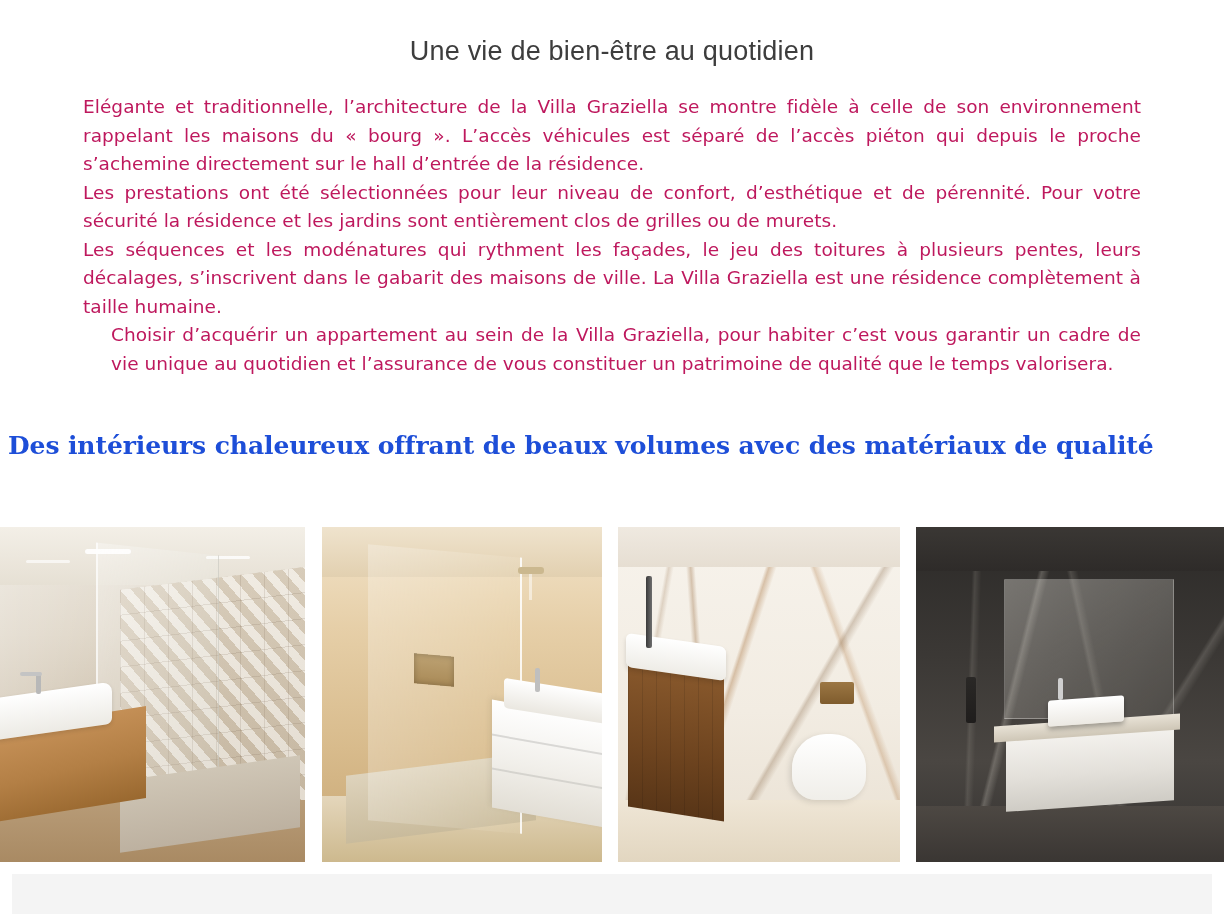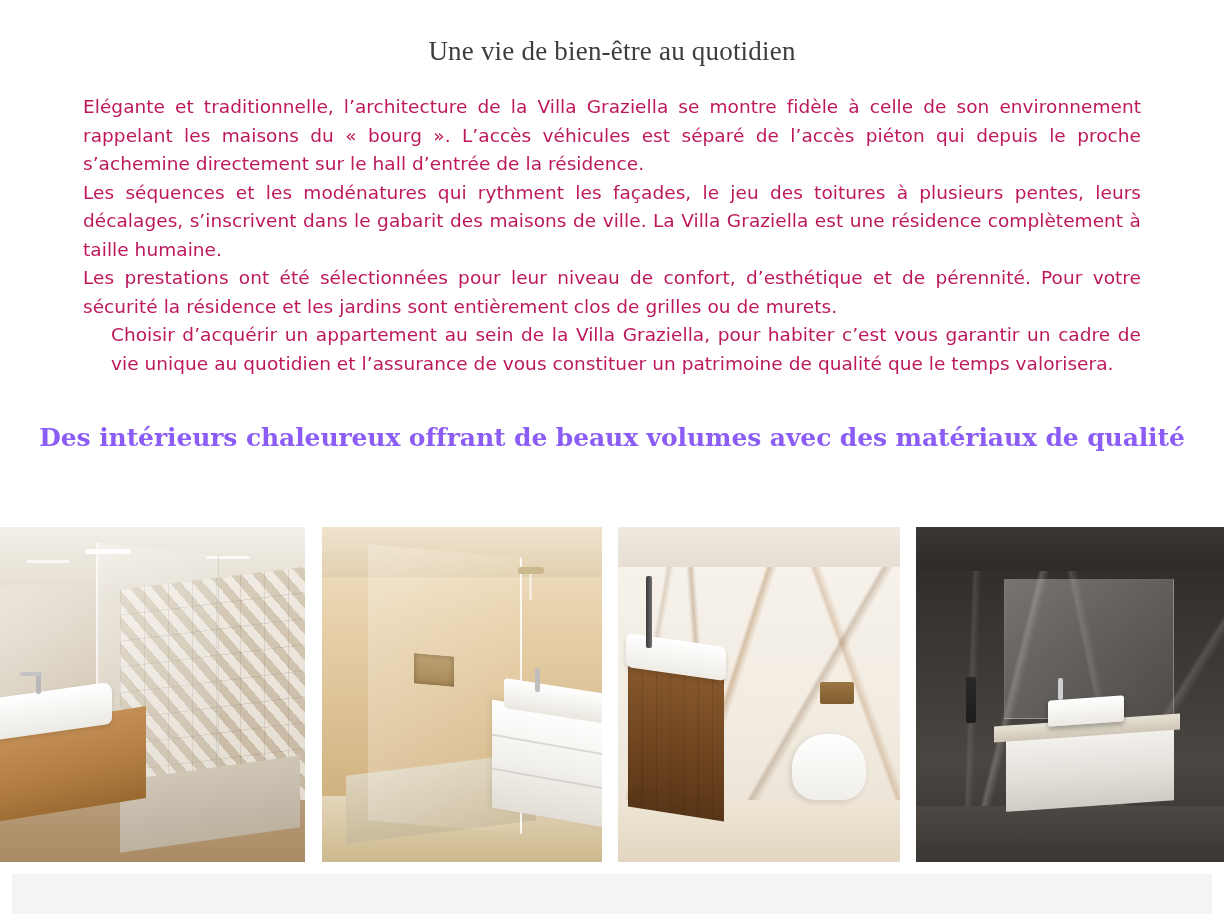--- a/index.html
+++ b/index.html
@@ -18,21 +18,21 @@
   .page {
     position: relative;
     width: 1224px;
     height: 914px;
     background: #ffffff;
     box-sizing: border-box;
   }
 
   
   .main-title {
-    font-family: Liberation Serif, serif;
+    font-family: Liberation Sans, sans-serif;
     font-weight: 400;
     font-size: 27px;
     color: #3d3d3d;
     text-align: center;
     letter-spacing: 0.2px;
     margin: 0;
     padding-top: 35px;
     line-height: 1.2;
   }
 
@@ -54,23 +54,23 @@
   }
   .para + .para { margin-top: 0; }
   .para-gap { margin-top: 28px; }
   .para-indent { padding-left: 28px; }
 
   
   .sub-title {
     font-family: "DejaVu Serif", serif;
     font-weight: bold;
     font-size: 25px;
-    color: #8b5cf6;
-    text-align: center;
-    margin: 0;
+    color: #1d4ed8;
+    text-align: left;
+    margin: 8px;
     padding-top: 45px;
     letter-spacing: -0.1px;
   }
 
   
   .gallery {
     position: absolute;
     left: 0;
     top: 527px;
     width: 1224px;
@@ -336,22 +336,22 @@
 </style>
 </head>
 <body>
 
 <div class="page">
 
   <h1 class="main-title">Une vie de bien-être au quotidien</h1>
 
   <div class="body-block">
     <p class="para">Elégante et traditionnelle, l’architecture de la Villa Graziella se montre fidèle à celle de son environnement rappelant les maisons du « bourg ». L’accès véhicules est séparé de l’accès piéton qui depuis le proche s’achemine directement sur le hall d’entrée de la résidence.</p>
+    <p class="para">Les prestations ont été sélectionnées pour leur niveau de confort, d’esthétique et de pérennité. Pour votre sécurité la résidence et les jardins sont entièrement clos de grilles ou de murets.</p>
     <p class="para">Les séquences et les modénatures qui rythment les façades, le jeu des toitures à plusieurs pentes, leurs décalages, s’inscrivent dans le gabarit des maisons de ville. La Villa Graziella est une résidence complètement à taille humaine.</p>
-    <p class="para">Les prestations ont été sélectionnées pour leur niveau de confort, d’esthétique et de pérennité. Pour votre sécurité la résidence et les jardins sont entièrement clos de grilles ou de murets.</p>
     <p class="para para-gap para-indent">Choisir d’acquérir un appartement au sein de la Villa Graziella, pour habiter c’est vous garantir un cadre de vie unique au quotidien et l’assurance de vous constituer un patrimoine de qualité que le temps valorisera.</p>
   </div>
 
   <h2 class="sub-title">Des intérieurs chaleureux offrant de beaux volumes avec des matériaux de qualité</h2>
 
   <div class="gallery">
 
     <div class="photo photo-1">
       <div class="inner p1-bg">
         <div class="p1-ceiling"></div>

